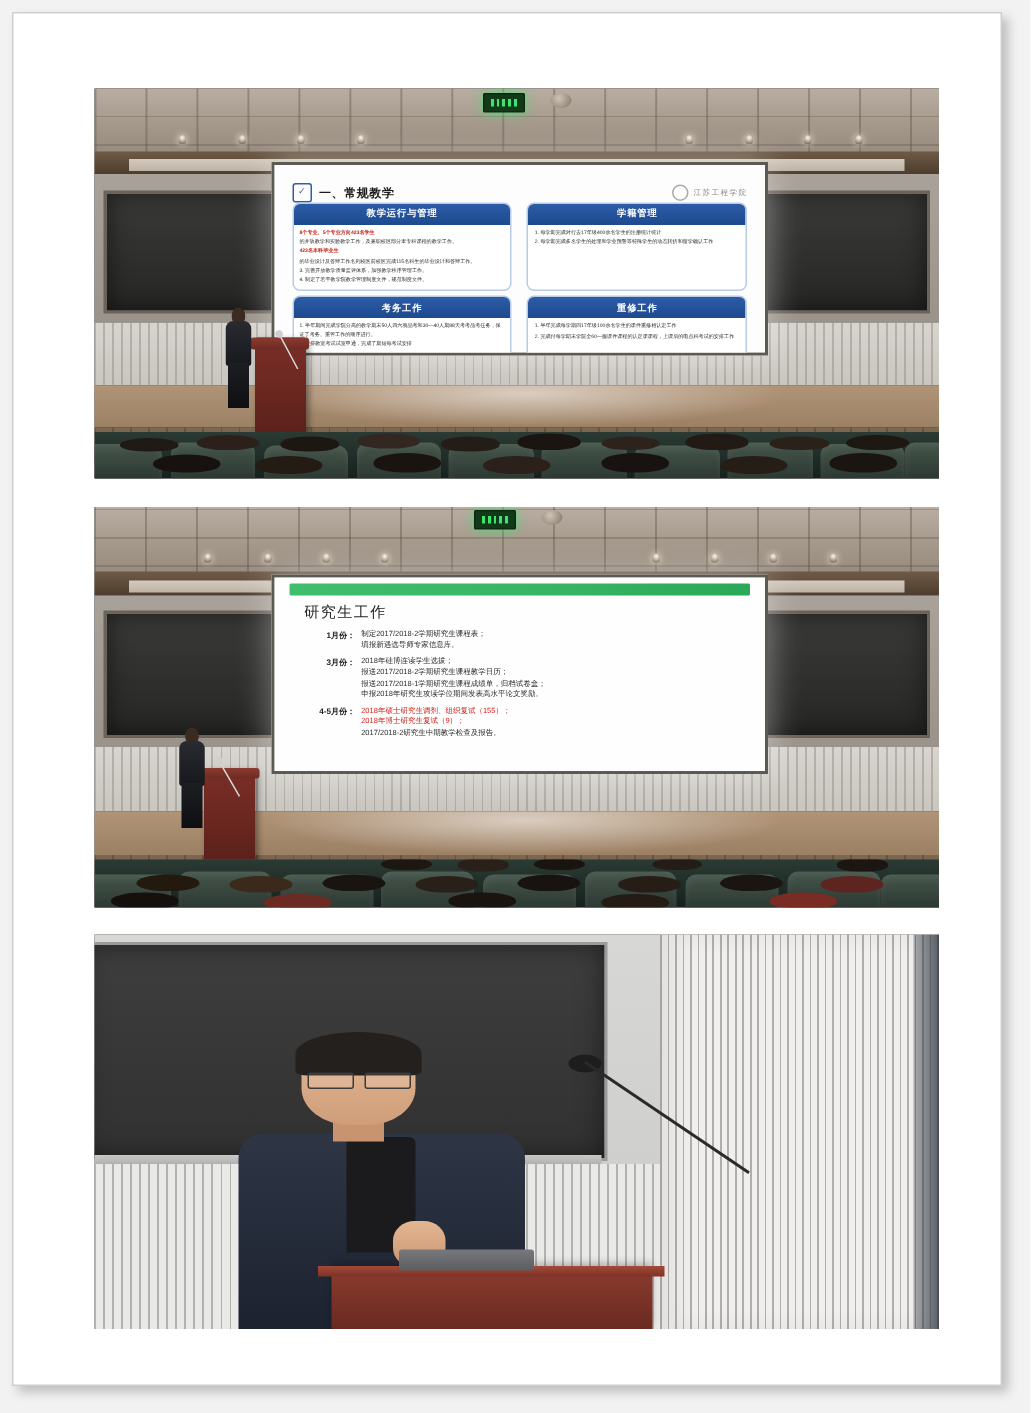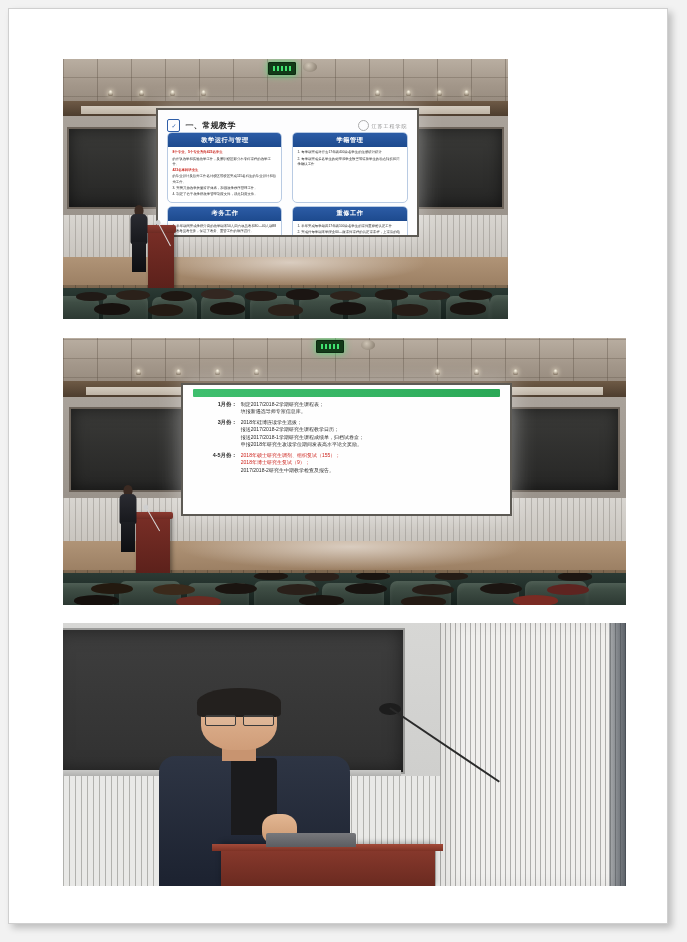--- a/index.html
+++ b/index.html
@@ -28,21 +28,21 @@
     box-shadow: 4px 4px 7px rgba(0,0,0,0.22);
     box-sizing: border-box;
     overflow: hidden;
   }
   
   .photo {
     position: absolute;
     overflow: hidden;
     background: #2a2520;
   }
-  #photo-1 { left: 54px; top: 50px;  width: 445px; height: 260px; }
+  #photo-1 { left: 54px; top: 50px;  width: 563px; height: 260px; }
   #photo-2 { left: 54px; top: 329px; width: 563px; height: 267px; }
   #photo-3 { left: 54px; top: 614px; width: 563px; height: 263px; }
 
   
   .scene { position: absolute; inset: 0; }
 
   
   .ceiling {
     position: absolute; left:0; right:0; top:0; height: 22%;
     background: linear-gradient(#b9aea1, #a3978a 45%, #8d8276 100%);
@@ -508,20 +508,21 @@
         <div class="blackboard" id="bb-left"></div>
         <div class="blackboard" id="bb-right"></div>
         <div class="wall-lower">
             <div class="slats"></div>
           </div>
 
         <div class="screen" id="screen-2">
           <div class="slide2">
             <div class="s2-bar"></div>
             <div class="s2-inner">
+              <div class="s2-title">研究生工作</div>
 
               <div class="s2-row">
                 <div class="s2-month">1月份：</div>
                 <div class="s2-lines">
                   <p>制定2017/2018-2学期研究生课程表；</p>
                   <p>填报新遇选导师专家信息库。</p>
                 </div>
               </div>
 
               <div class="s2-row">

